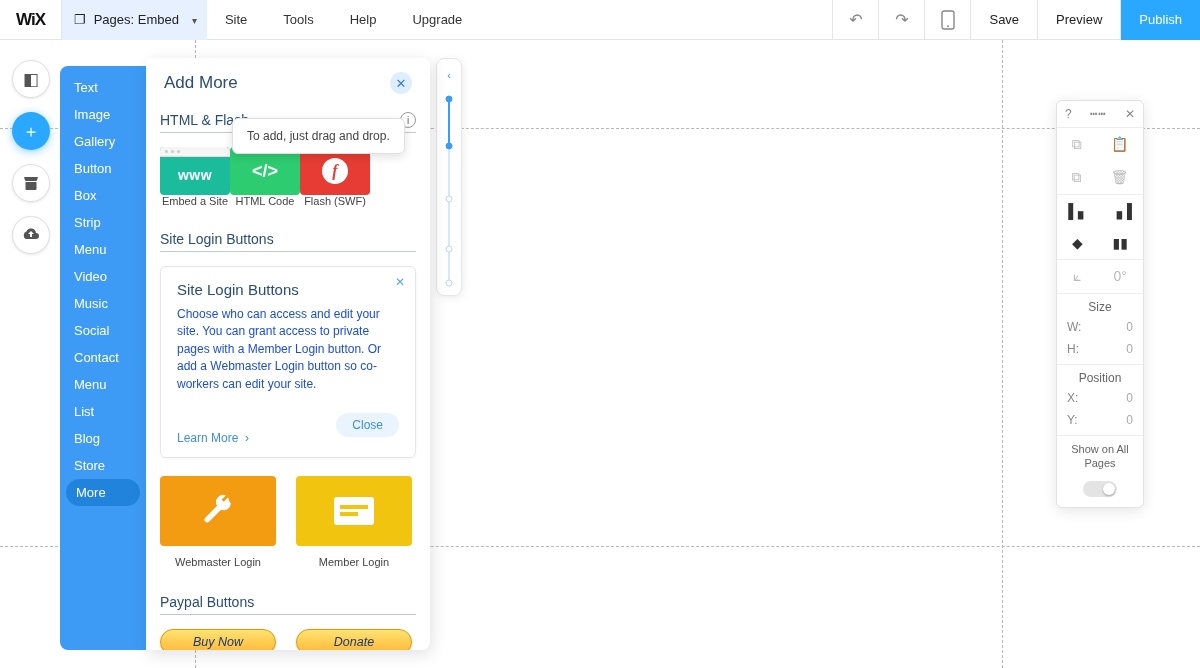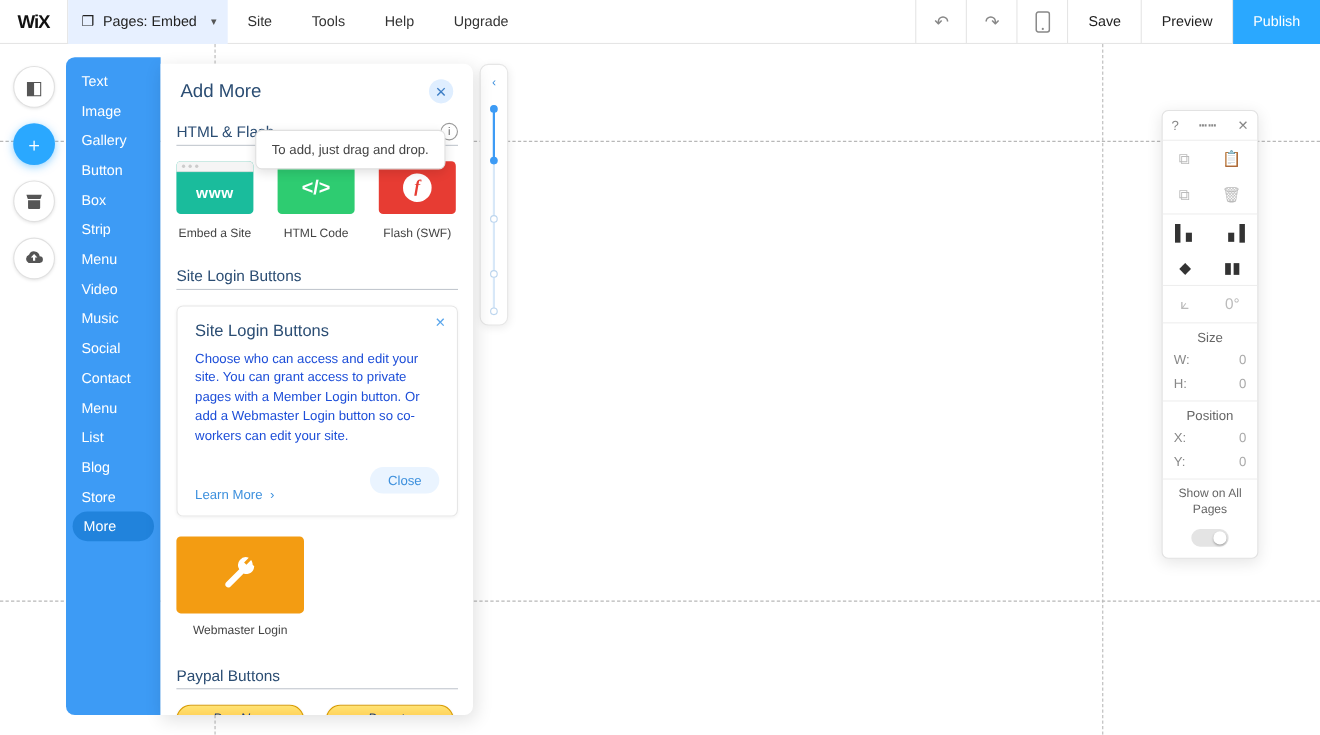--- a/index.html
+++ b/index.html
@@ -16,44 +16,44 @@
   .top-right .btn { padding: 0 18px; display:flex; align-items:center; justify-content:center; border-left:1px solid #e5e5e5; cursor:pointer; color:#222;}
   .top-right .icon-btn { width:46px; padding:0; color:#888; font-size:16px;}
   .top-right .publish { background:#2aa8ff; color:#fff; font-weight:500;}
 
   
   .left-rail { position:absolute; left:12px; top:60px; display:flex; flex-direction:column; gap:14px; z-index:10;}
   .circle-btn { width:38px; height:38px; border-radius:50%; background:#fff; border:1px solid #e0e0e0; box-shadow:0 1px 3px rgba(0,0,0,0.1); display:flex; align-items:center; justify-content:center; color:#555; cursor:pointer; font-size:17px;}
   .circle-btn.active { background:#2aa8ff; color:#fff; border:none; box-shadow:0 2px 8px rgba(42,168,255,0.5);}
 
   
-  .cat-col { position:absolute; left:60px; top:52px; bottom:18px; width:86px; background:#4aa7ff; background:linear-gradient(#3d9bf5,#3d9bf5); border-radius:8px 0 0 8px; padding-top:8px; z-index:9;}
+  .cat-col { position:absolute; left:60px; top:66px; bottom:18px; width:86px; background:#4aa7ff; background:linear-gradient(#3d9bf5,#3d9bf5); border-radius:8px 0 0 8px; padding-top:8px; z-index:9;}
   .cat-col .cat { color:#fff; font-size:13px; padding:6px 14px; cursor:pointer;}
   .cat-col .cat.active { background:#2183dc; border-radius:14px; margin:0 6px; padding:6px 10px; font-weight:500;}
 
   
   .add-panel { position:absolute; left:146px; top:58px; bottom:18px; width:284px; background:#fff; border-radius:0 8px 8px 0; box-shadow:2px 4px 16px rgba(0,0,0,0.12); z-index:9; overflow:hidden;}
   .panel-head { padding:14px 18px 10px; display:flex; align-items:center;}
   .panel-head h2 { font-size:17px; font-weight:500; color:#2b4d73;}
   .close-pill { margin-left:auto; width:22px; height:22px; border-radius:50%; background:#dfeeff; color:#3d7ec5; display:flex; align-items:center; justify-content:center; font-size:13px; cursor:pointer;}
   .panel-scroll { padding: 0 14px 20px; overflow:auto; height:calc(100% - 44px);}
   .section-hdr { font-size:14px; color:#2b4d73; border-bottom:1px solid #c3c8cf; padding:6px 0 4px; margin-top:2px; display:flex; align-items:center; gap:6px;}
   .section-hdr .info { margin-left:auto; width:16px; height:16px; border:1px solid #999; border-radius:50%; font-size:10px; display:flex; align-items:center; justify-content:center; color:#666;}
   .tooltip { position:absolute; left:232px; top:118px; background:#fff; border:1px solid #e0e0e0; border-radius:6px; box-shadow:0 3px 10px rgba(0,0,0,0.12); padding:10px 14px; font-size:12px; color:#444; z-index:20;}
-  .tile-row { display:flex; gap:22px; padding:14px 0 8px;}
+  .tile-row { display:flex; padding:14px 0 8px;}
   .tile { width:70px; text-align:center; cursor:pointer;}
   .tile .thumb { width:70px; height:48px; border-radius:4px; display:flex; align-items:center; justify-content:center; color:#fff; font-size:14px; font-weight:600;}
   .thumb.teal { background:#1abc9c; position:relative;}
   .thumb.teal::before{content:""; position:absolute; top:0; left:0; right:0; height:9px; background:#f5f5f5; border-bottom:1px solid #ddd; border-radius:4px 4px 0 0;}
   .thumb.teal::after{content:""; position:absolute; top:3px; left:5px; width:3px; height:3px; border-radius:50%; background:#ccc; box-shadow:6px 0 0 #ccc, 12px 0 0 #ccc;}
   .thumb.teal span{ position:relative; top:4px; letter-spacing:0.5px;}
   .thumb.green { background:#2ecc71;}
   .thumb.red { background:#e73c33;}
   .flash-icon{ width:26px; height:26px; border-radius:50%; background:#fff; display:flex; align-items:center; justify-content:center; color:#e73c33; font-style:italic; font-weight:800; font-size:16px; font-family:Georgia,serif;}
-  .tile .lbl { font-size:11px; color:#444; margin-top:12px;}
+  .tile .lbl { font-size:11px; color:#444; margin-top:0;}
   .big-tile-row { display:flex; gap:20px; padding:18px 0 6px;}
   .big-tile { width:116px; cursor:pointer; text-align:center;}
   .big-tile .bthumb { width:116px; height:70px; border-radius:4px; display:flex; align-items:center; justify-content:center;}
   .big-tile .blbl { font-size:11px; color:#444; margin-top:10px;}
   .bthumb.orange { background:#f39c12;}
   .bthumb.yellow { background:#f1c40f;}
   .card-svg { width:40px; height:28px;}
   .wrench-svg { width:34px; height:34px;}
   .info-card { border:1px solid #e6e6e6; border-radius:6px; padding:14px 16px 12px; margin-top:14px; box-shadow:0 1px 3px rgba(0,0,0,0.05); position:relative;}
   .info-card h3 { font-size:15px; color:#2b4d73; font-weight:500; margin-bottom:8px;}
@@ -212,20 +212,30 @@
 
     <div class="big-tile-row">
       <div class="big-tile">
         <div class="bthumb orange">
           <svg class="wrench-svg" viewBox="0 0 24 24">
               <path fill="#fff" d="M21 6.5a5 5 0 0 1-6.8 4.6L6 19.3a2 2 0 1 1-2.8-2.8l8.2-8.2A5 5 0 0 1 17.5 1l-3 3 1.5 1.5 3-3c.6.9 1 2 1 3z"></path>
             </svg>
         </div>
         <div class="blbl">Webmaster Login</div>
       </div>
+      <div class="big-tile">
+        <div class="bthumb yellow">
+          <svg class="card-svg" viewBox="0 0 40 28">
+              <rect width="40" height="28" rx="3" fill="#fff"></rect>
+              <rect x="6" y="8" width="28" height="4" fill="#f1c40f"></rect>
+              <rect x="6" y="15" width="18" height="4" fill="#f1c40f"></rect>
+            </svg>
+        </div>
+        <div class="blbl">Member Login</div>
+      </div>
     </div>
 
     <div class="section-hdr" style="margin-top:14px">
       <span>Paypal Buttons</span>
     </div>
     <div class="paypal-row">
       <div class="pp-btn">Buy Now</div>
       <div class="pp-btn">Donate</div>
     </div>
   </div>

